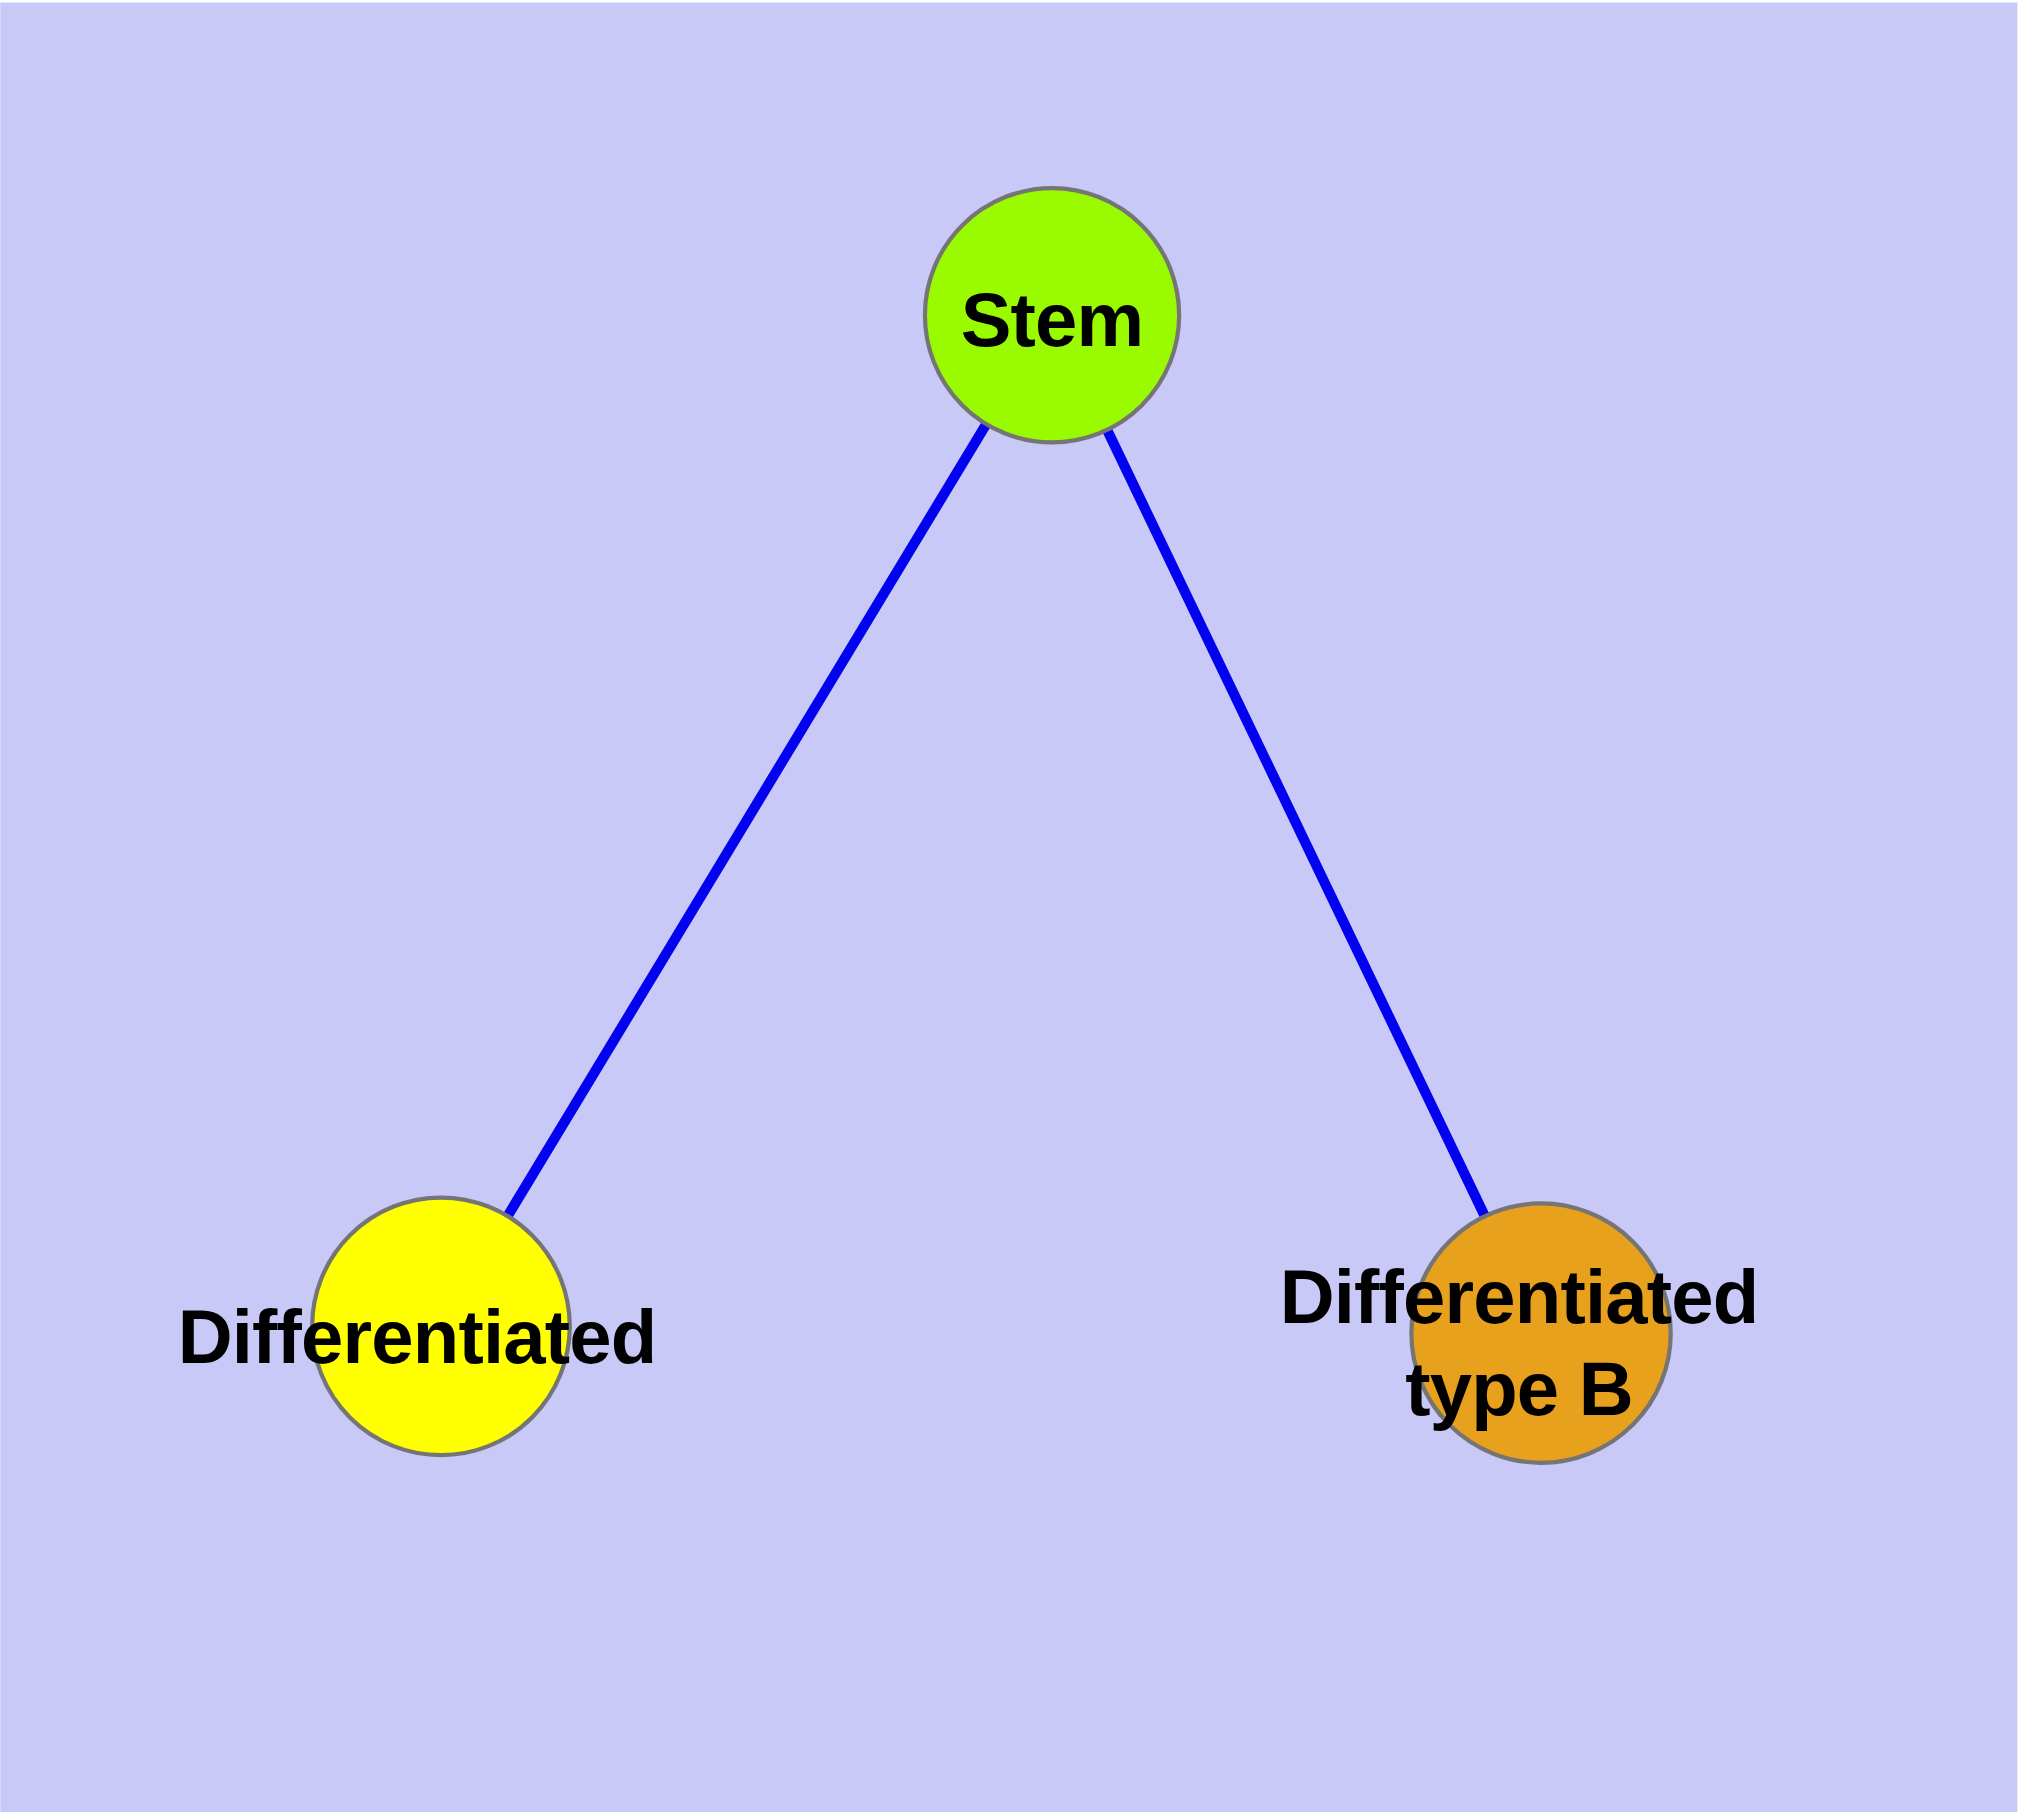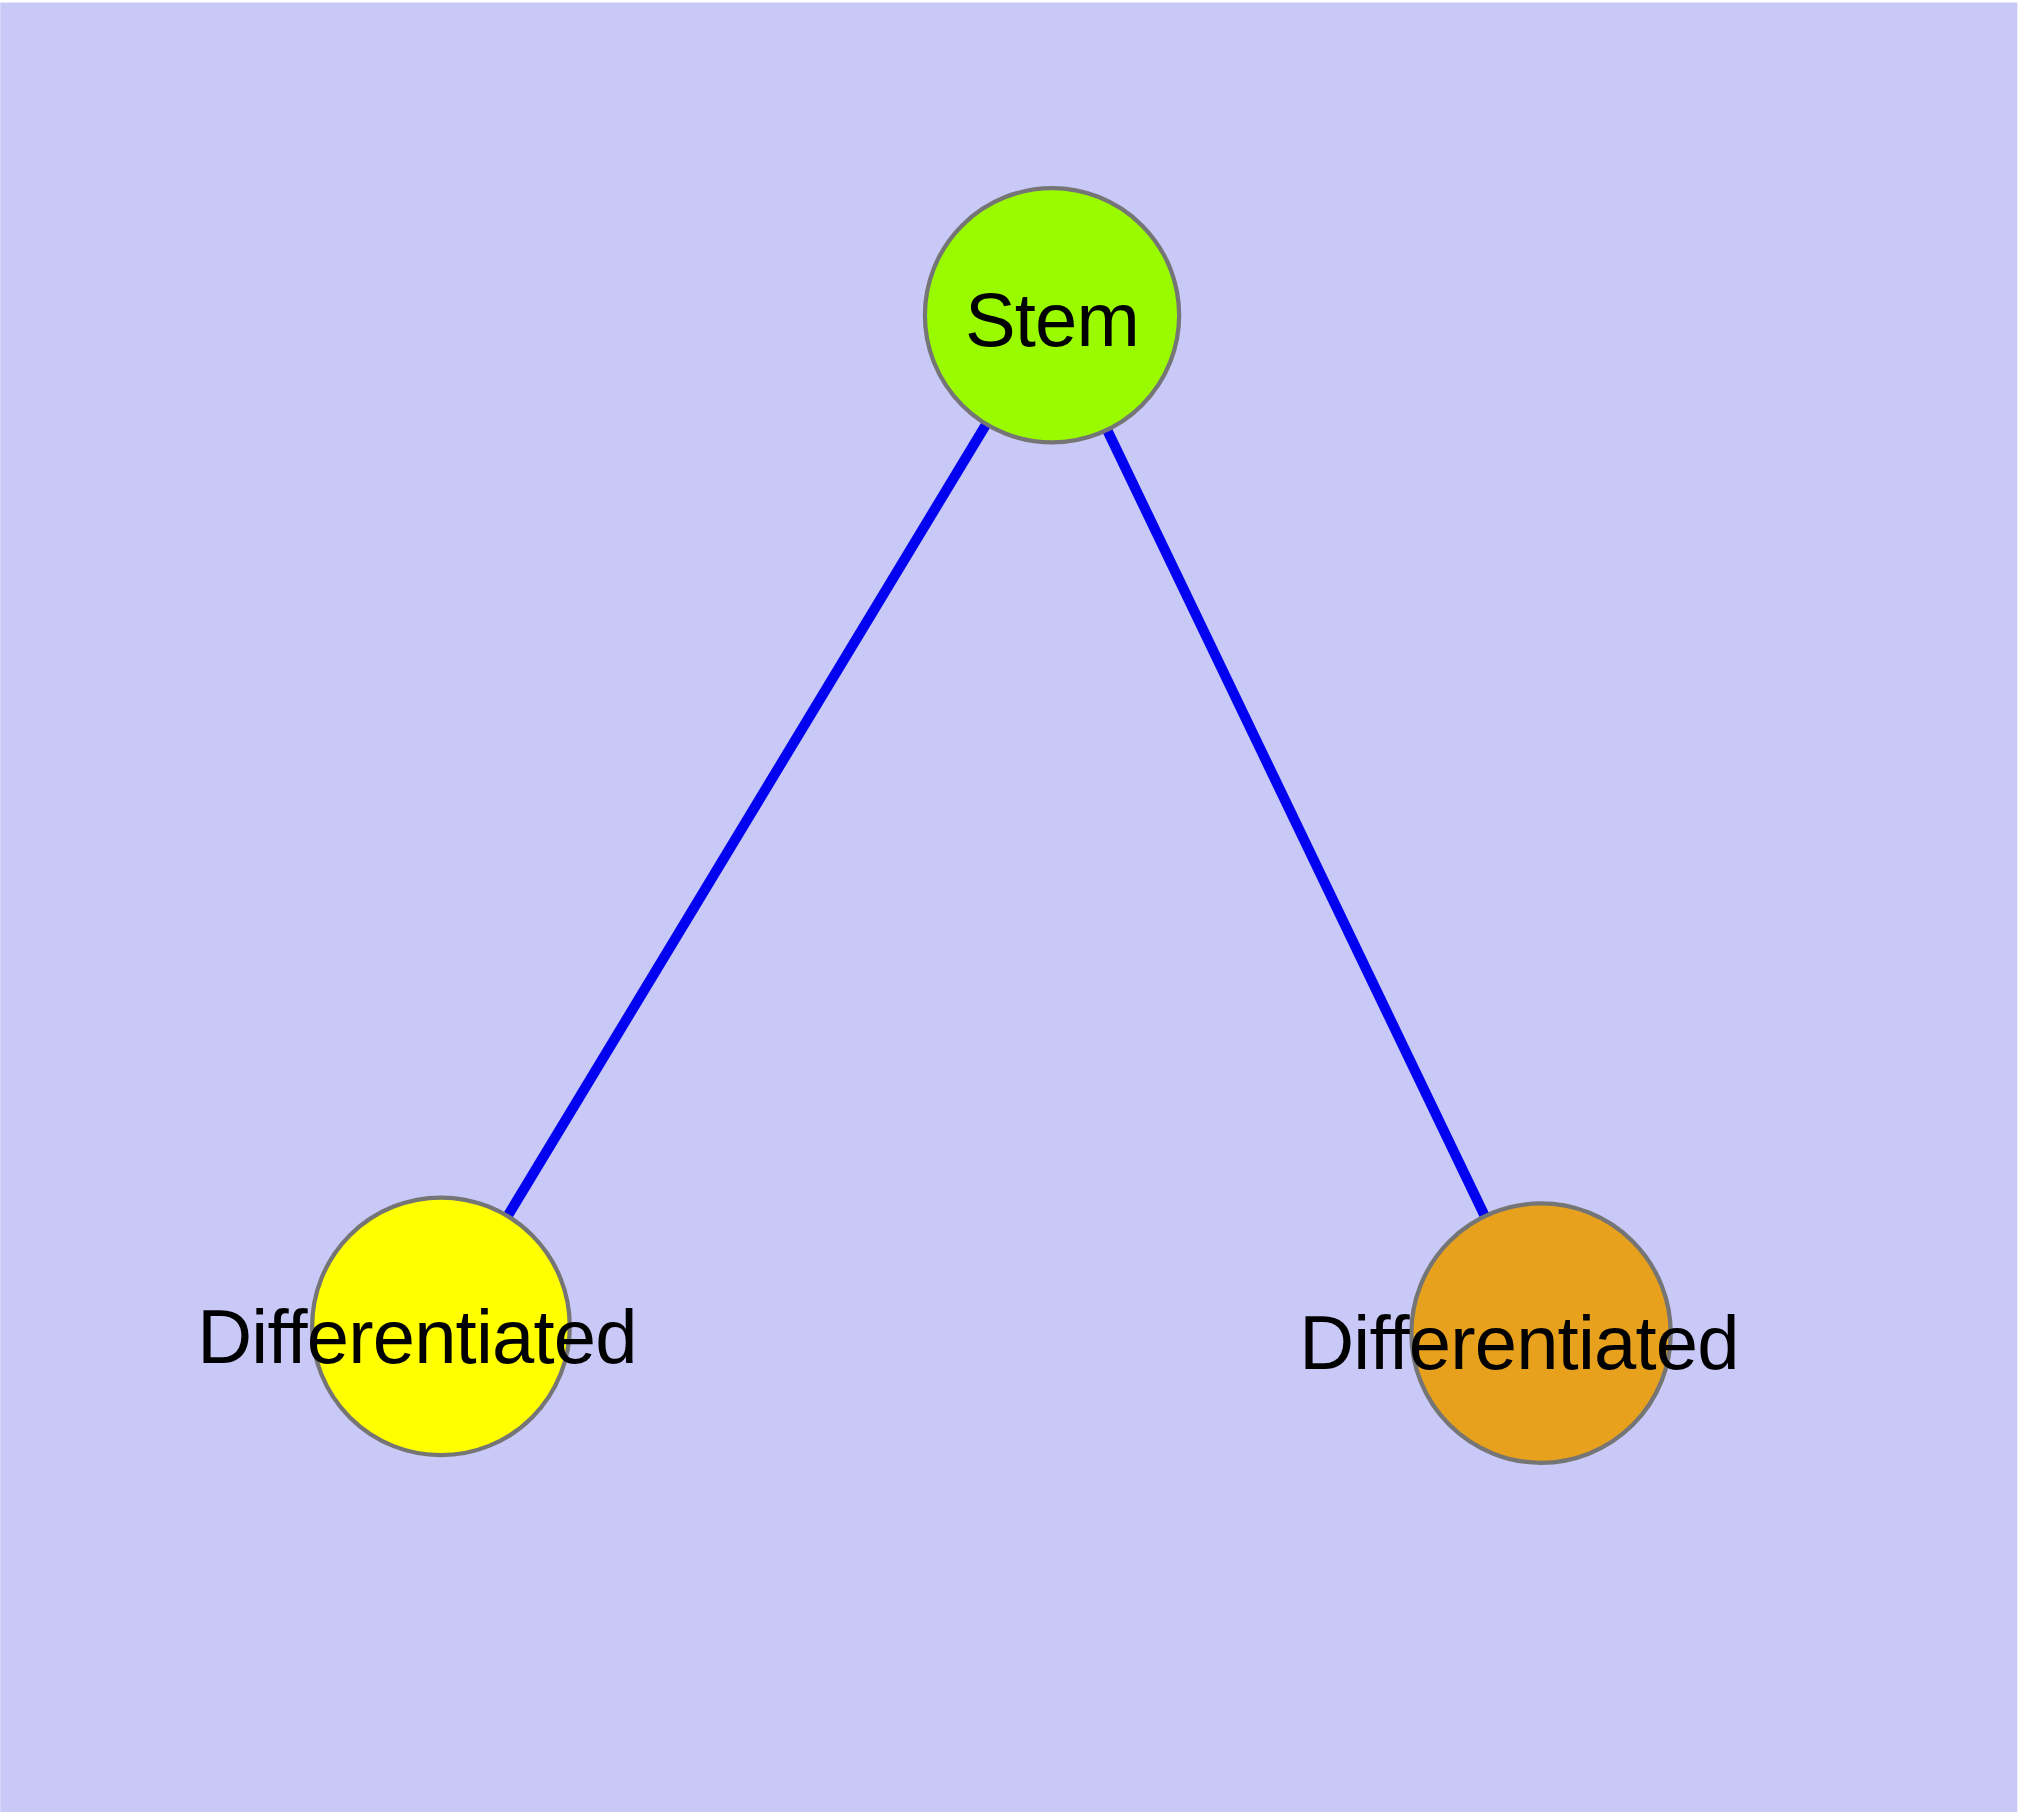--- a/index.html
+++ b/index.html
@@ -20,21 +20,21 @@
     left: 0;
     top: 0;
     width: 2021px;
     height: 1812px;
     display: block;
   }
   .node-label {
     position: absolute;
     transform: translate(-50%, -50%);
     color: #000000;
-    font-weight: normal;
+    font-weight: bold;
     font-size: 76px;
     line-height: 92px;
     text-align: center;
     white-space: nowrap;
     letter-spacing: -0.8px;
   }
   .node-label .label-line {
     display: block;
   }
 </style>
@@ -62,16 +62,17 @@
   </svg>
 
   <div class="node-label" style="left: 1052px; top: 320px;">Stem</div>
 
   <div class="node-label" style="left: 417px; top: 1337px;">
     <span class="label-line">Differentiated</span>
   </div>
 
   <div class="node-label" style="left: 1519px; top: 1343px;">
     <span class="label-line">Differentiated</span>
+    <span class="label-line">type B</span>
   </div>
 
 </div>
 
 
 </body></html>

